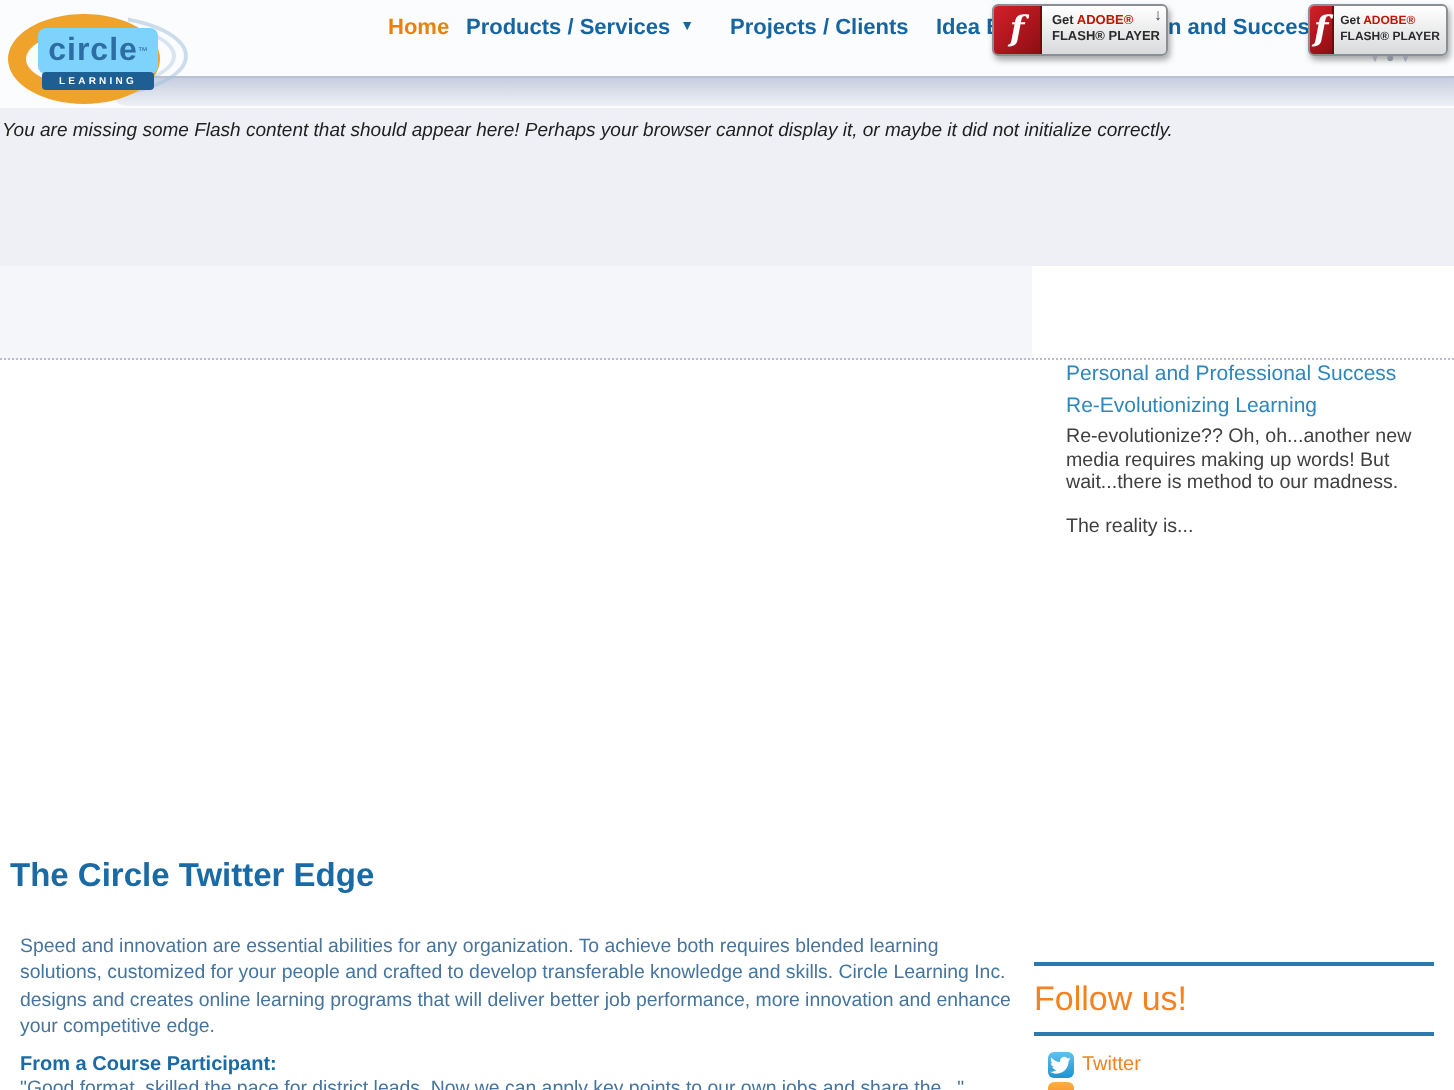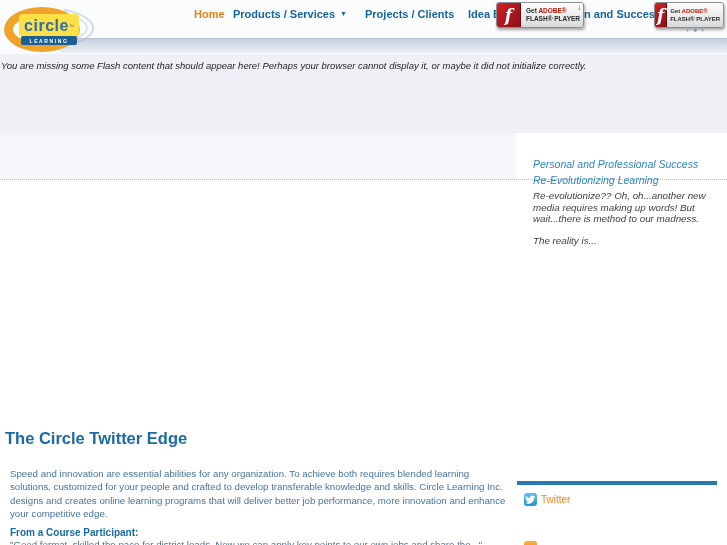--- a/index.html
+++ b/index.html
@@ -23,21 +23,21 @@
   .logo { position:absolute; left:2px; top:3px; width:100px; height:50px; }
   .logo-arcs { position:absolute; left:62px; top:2px; width:40px; height:48px; overflow:hidden; }
   .logo-arc1 { position:absolute; left:-70px; top:2px; width:100px; height:42px; border:2px solid rgba(165,193,220,.55); border-radius:50%; }
   .logo-arc2 { position:absolute; left:-64px; top:6px; width:88px; height:34px; border:2px solid rgba(165,193,220,.4); border-radius:50%; }
   .logo-ring {
     position:absolute; left:2px; top:4px; width:76px; height:45px;
     border:9px solid #f0a32a; border-radius:50%;
   }
   .logo-panel {
     position:absolute; left:17px; top:11px; width:60px; height:23px;
-    background:#fde047; border-radius:4px;
+    background:#7dd3fc; border-radius:4px;
     display:flex; align-items:center; justify-content:center;
   }
   .logo-word { font-weight:bold; font-size:16px; color:#2d6da3; letter-spacing:.5px; }
   .logo-tm { font-size:5px; color:#2d6da3; vertical-align:top; }
   .logo-sub {
     position:absolute; left:19px; top:33px; width:56px; height:9px;
     background:#1d5e93; border-radius:2px; color:#fff;
     font-size:5px; font-weight:bold; letter-spacing:1.6px;
     display:flex; align-items:center; justify-content:center;
   }
@@ -76,21 +76,21 @@
   .flash-band { position:absolute; left:0; top:54px; width:727px; height:79px; background:#eff0f5; }
   .warning { position:absolute; left:1px; top:6px; font-size:9.5px; color:#1f1f1f;font-style:italic; }
   .left-strip {
     position:absolute; left:0; top:133px; width:516px; height:47px; background:#f5f6fa;
   }
   .dotted-sep { position:absolute; left:0; top:179px; width:727px; border-top:1px dotted #b9bdca; }
   .sidebar-panel { position:absolute; left:516px; top:133px; width:211px; height:412px; background:#ffffff; }
   .main-white { position:absolute; left:0; top:180px; width:727px; height:365px; background:#ffffff; }
 
   
-  .blog { position:absolute; left:533px; top:158px; width:176px;font-style:italic; }
+  .blog { position:absolute; left:533px; top:181px; width:176px; }
   .post-title {
     font-size:10.5px; color:#2e86bb; line-height:12px; cursor:pointer; margin-bottom:4px;
   }
   .post-excerpt { font-size:9.8px; color:#404040; line-height:11.5px; margin-bottom:10px; }
   .post-excerpt2 { font-size:9.8px; color:#404040; line-height:11.5px; margin-bottom:10px; }
 
   
   .follow { position:absolute; left:517px; top:481px; width:200px; }
   .follow-hr { height:2px; background:#2a7ab0; }
   .follow-title { font-size:17px; color:#f58220; padding:7px 0 6px 0; }
@@ -190,20 +190,21 @@
   </div>
   <div class="post">
     <div class="post-title">Re-Evolutionizing Learning</div>
     <div class="post-excerpt">Re-evolutionize?? Oh, oh...another new media requires making up words! But wait...there is method to our madness.</div>
     <div class="post-excerpt2">The reality is...</div>
   </div>
 </div>
 
 <div class="follow">
   <div class="follow-hr"></div>
+  <div class="follow-title">Follow us!</div>
   <div class="follow-hr"></div>
   <div class="social-row">
     <span class="tw-icon">
       <svg width="11" height="11" viewBox="0 0 16 16">
           <path fill="#ffffff" d="M15 3.5c-.5.3-1.1.5-1.7.6.6-.4 1-.9 1.3-1.6-.6.3-1.2.6-1.9.7C12.1 2.5 11.3 2 10.4 2 8.7 2 7.3 3.4 7.3 5.1c0 .2 0 .5.1.7-2.6-.1-4.9-1.4-6.4-3.3-.3.5-.4 1-.4 1.6 0 1.1.5 2 1.4 2.6-.5 0-1-.2-1.4-.4 0 1.5 1.1 2.8 2.5 3.1-.3.1-.5.1-.8.1-.2 0-.4 0-.6-.1.4 1.2 1.5 2.1 2.9 2.2-1.1.8-2.4 1.3-3.9 1.3H0c1.4.9 3 1.4 4.7 1.4 5.7 0 8.8-4.7 8.8-8.8v-.4c.6-.4 1.1-1 1.5-1.6z"></path>
         </svg>
     </span>
     <span class="social-label">Twitter</span>
   </div>
 </div>

